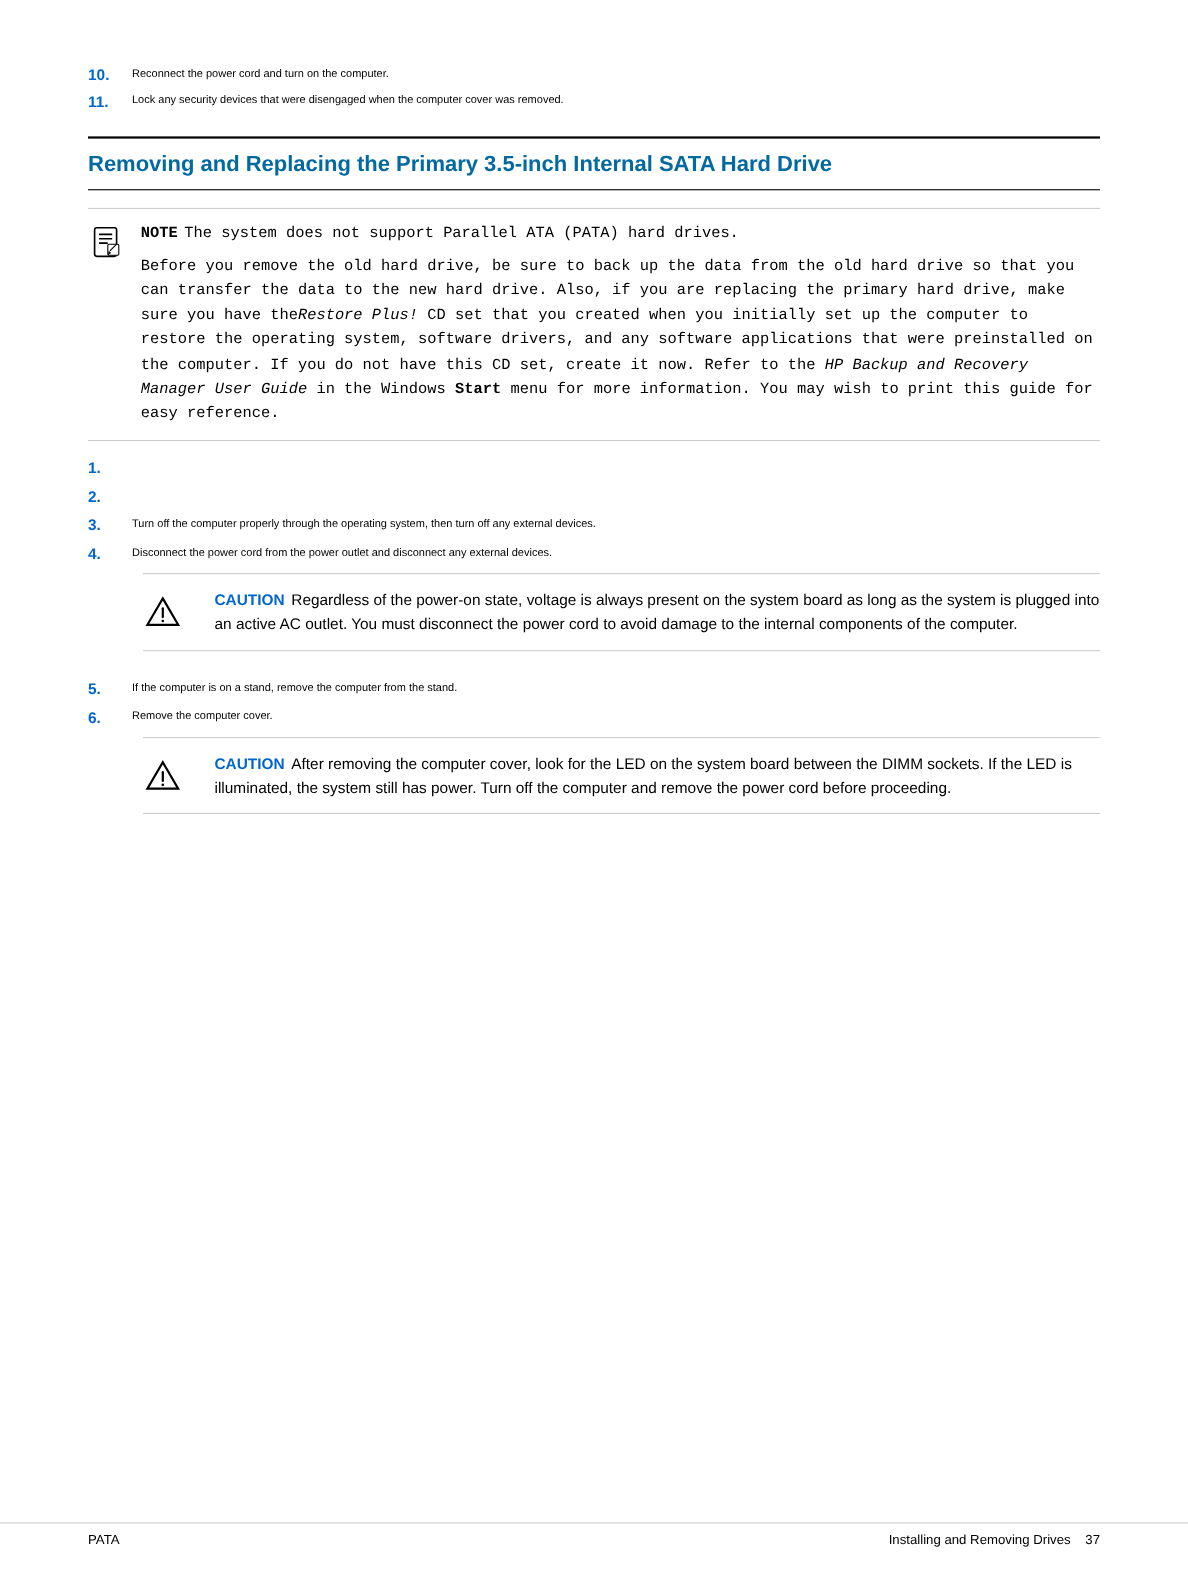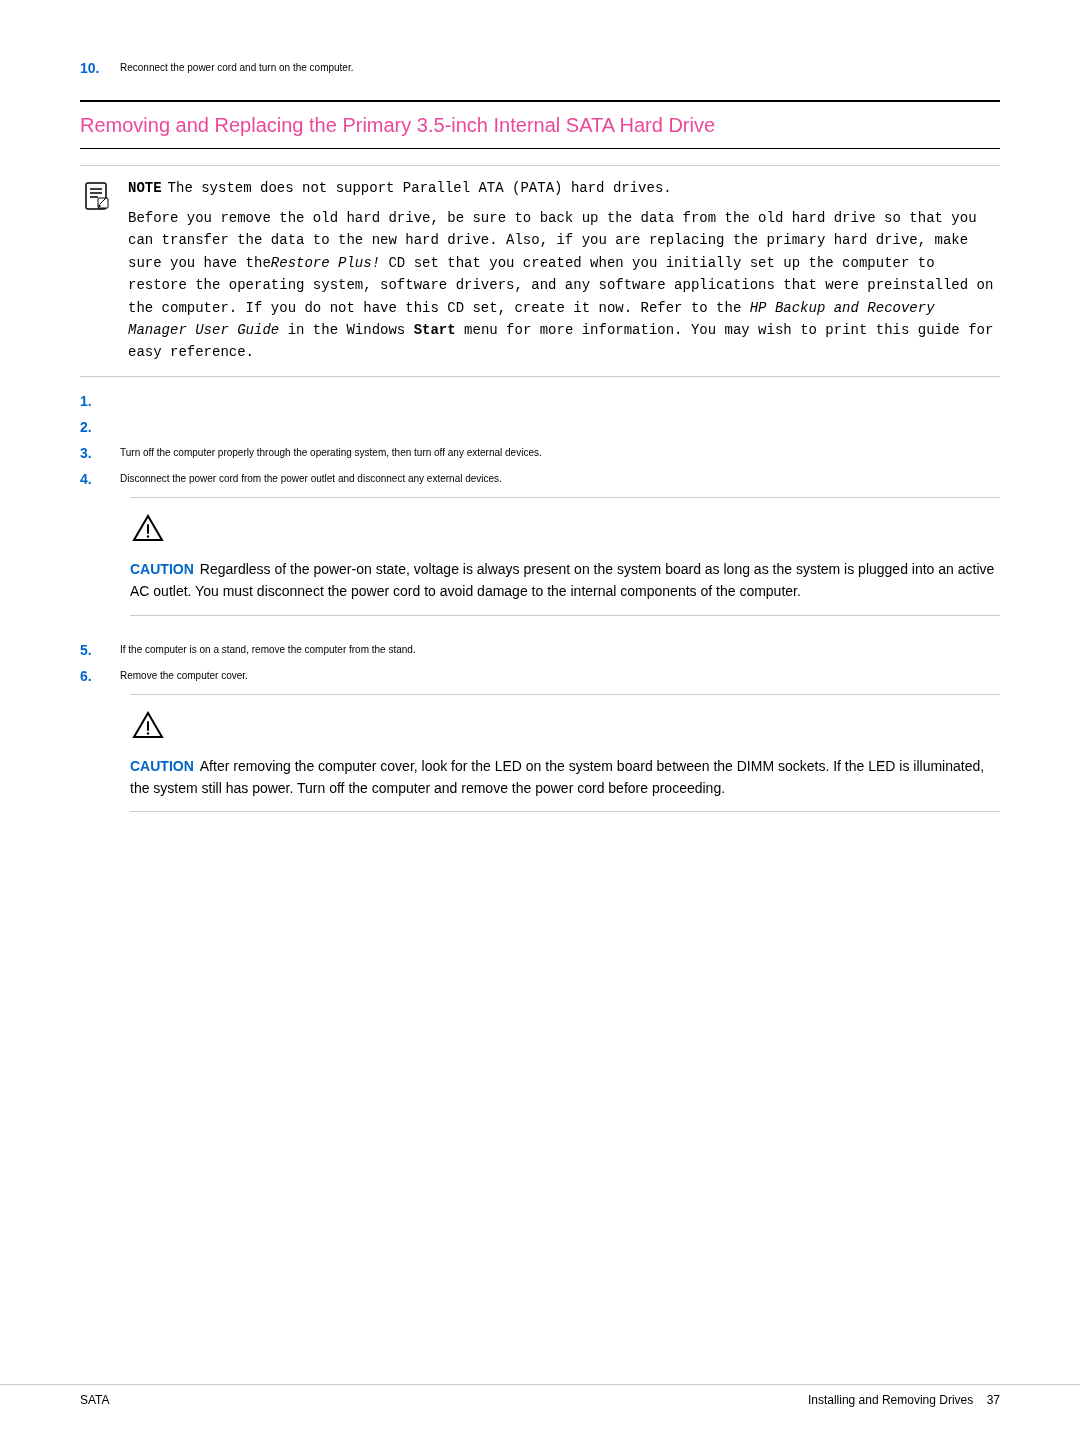--- a/index.html
+++ b/index.html
@@ -48,22 +48,22 @@
 
     .section-header {
       border-top: 2px solid #000000;
       border-bottom: 1px solid #000000;
       padding: 10px 0;
       margin-bottom: 16px;
     }
 
     .section-header h2 {
       font-size: 20px;
-      font-weight: normal;
-      color: #ec4899;
+      font-weight: bold;
+      color: #0369a1;
       line-height: 1.3;
     }
 
     .note-box {
       border-top: 1px solid #cccccc;
       border-bottom: 1px solid #cccccc;
       padding: 12px 0;
       margin-bottom: 16px;
       display: flex;
       align-items: flex-start;
@@ -128,23 +128,22 @@
       margin-bottom: 10px;
       align-items: flex-start;
     }
 
     .caution-box {
       border-top: 1px solid #cccccc;
       border-bottom: 1px solid #cccccc;
       padding: 12px 0;
       margin: 10px 0 16px 50px;
       display: flex;
-      align-items: flex-start;
-      gap: 12px;
-      flex-direction: column;
+      align-items: center;
+      gap: 29px;
     }
 
     .caution-icon {
       min-width: 36px;
       width: 36px;
       height: 36px;
       display: flex;
       align-items: center;
       justify-content: center;
       flex-shrink: 0;
@@ -185,20 +184,24 @@
   </style>
 </head>
 <body>
 
 <div class="page">
 
   <ul class="step-list-top">
     <li>
       <span class="step-num" style="color: rgb(0, 102, 204); font-weight: bold; min-width: 40px; display: inline-block;">10.</span>
       <span class="step-text">Reconnect the power cord and turn on the computer.</span>
+    </li>
+    <li>
+      <span class="step-num" style="color: rgb(0, 102, 204); font-weight: bold; min-width: 40px; display: inline-block;">11.</span>
+      <span class="step-text">Lock any security devices that were disengaged when the computer cover was removed.</span>
     </li>
   </ul>
 
   <div class="section-header">
     <h2>Removing and Replacing the Primary 3.5-inch Internal SATA Hard Drive</h2>
   </div>
 
   <div class="note-box">
     <div class="note-icon">
 
@@ -277,17 +280,17 @@
         </div>
         <div class="caution-content">
           <span class="caution-label">CAUTION</span><span>After removing the computer cover, look for the LED on the system board between the DIMM sockets. If the LED is illuminated, the system still has power. Turn off the computer and remove the power cord before proceeding.</span>
         </div>
       </div>
     </li>
   </ul>
 </div>
 
 <div class="footer">
-  <span class="footer-left">SATA</span>
+  <span class="footer-left">PATA</span>
   <span class="footer-right">
     <span>Installing and Removing Drives</span>&nbsp;&nbsp;&nbsp;&nbsp;<span>37</span>
   </span>
 </div>
 
 </body></html>

